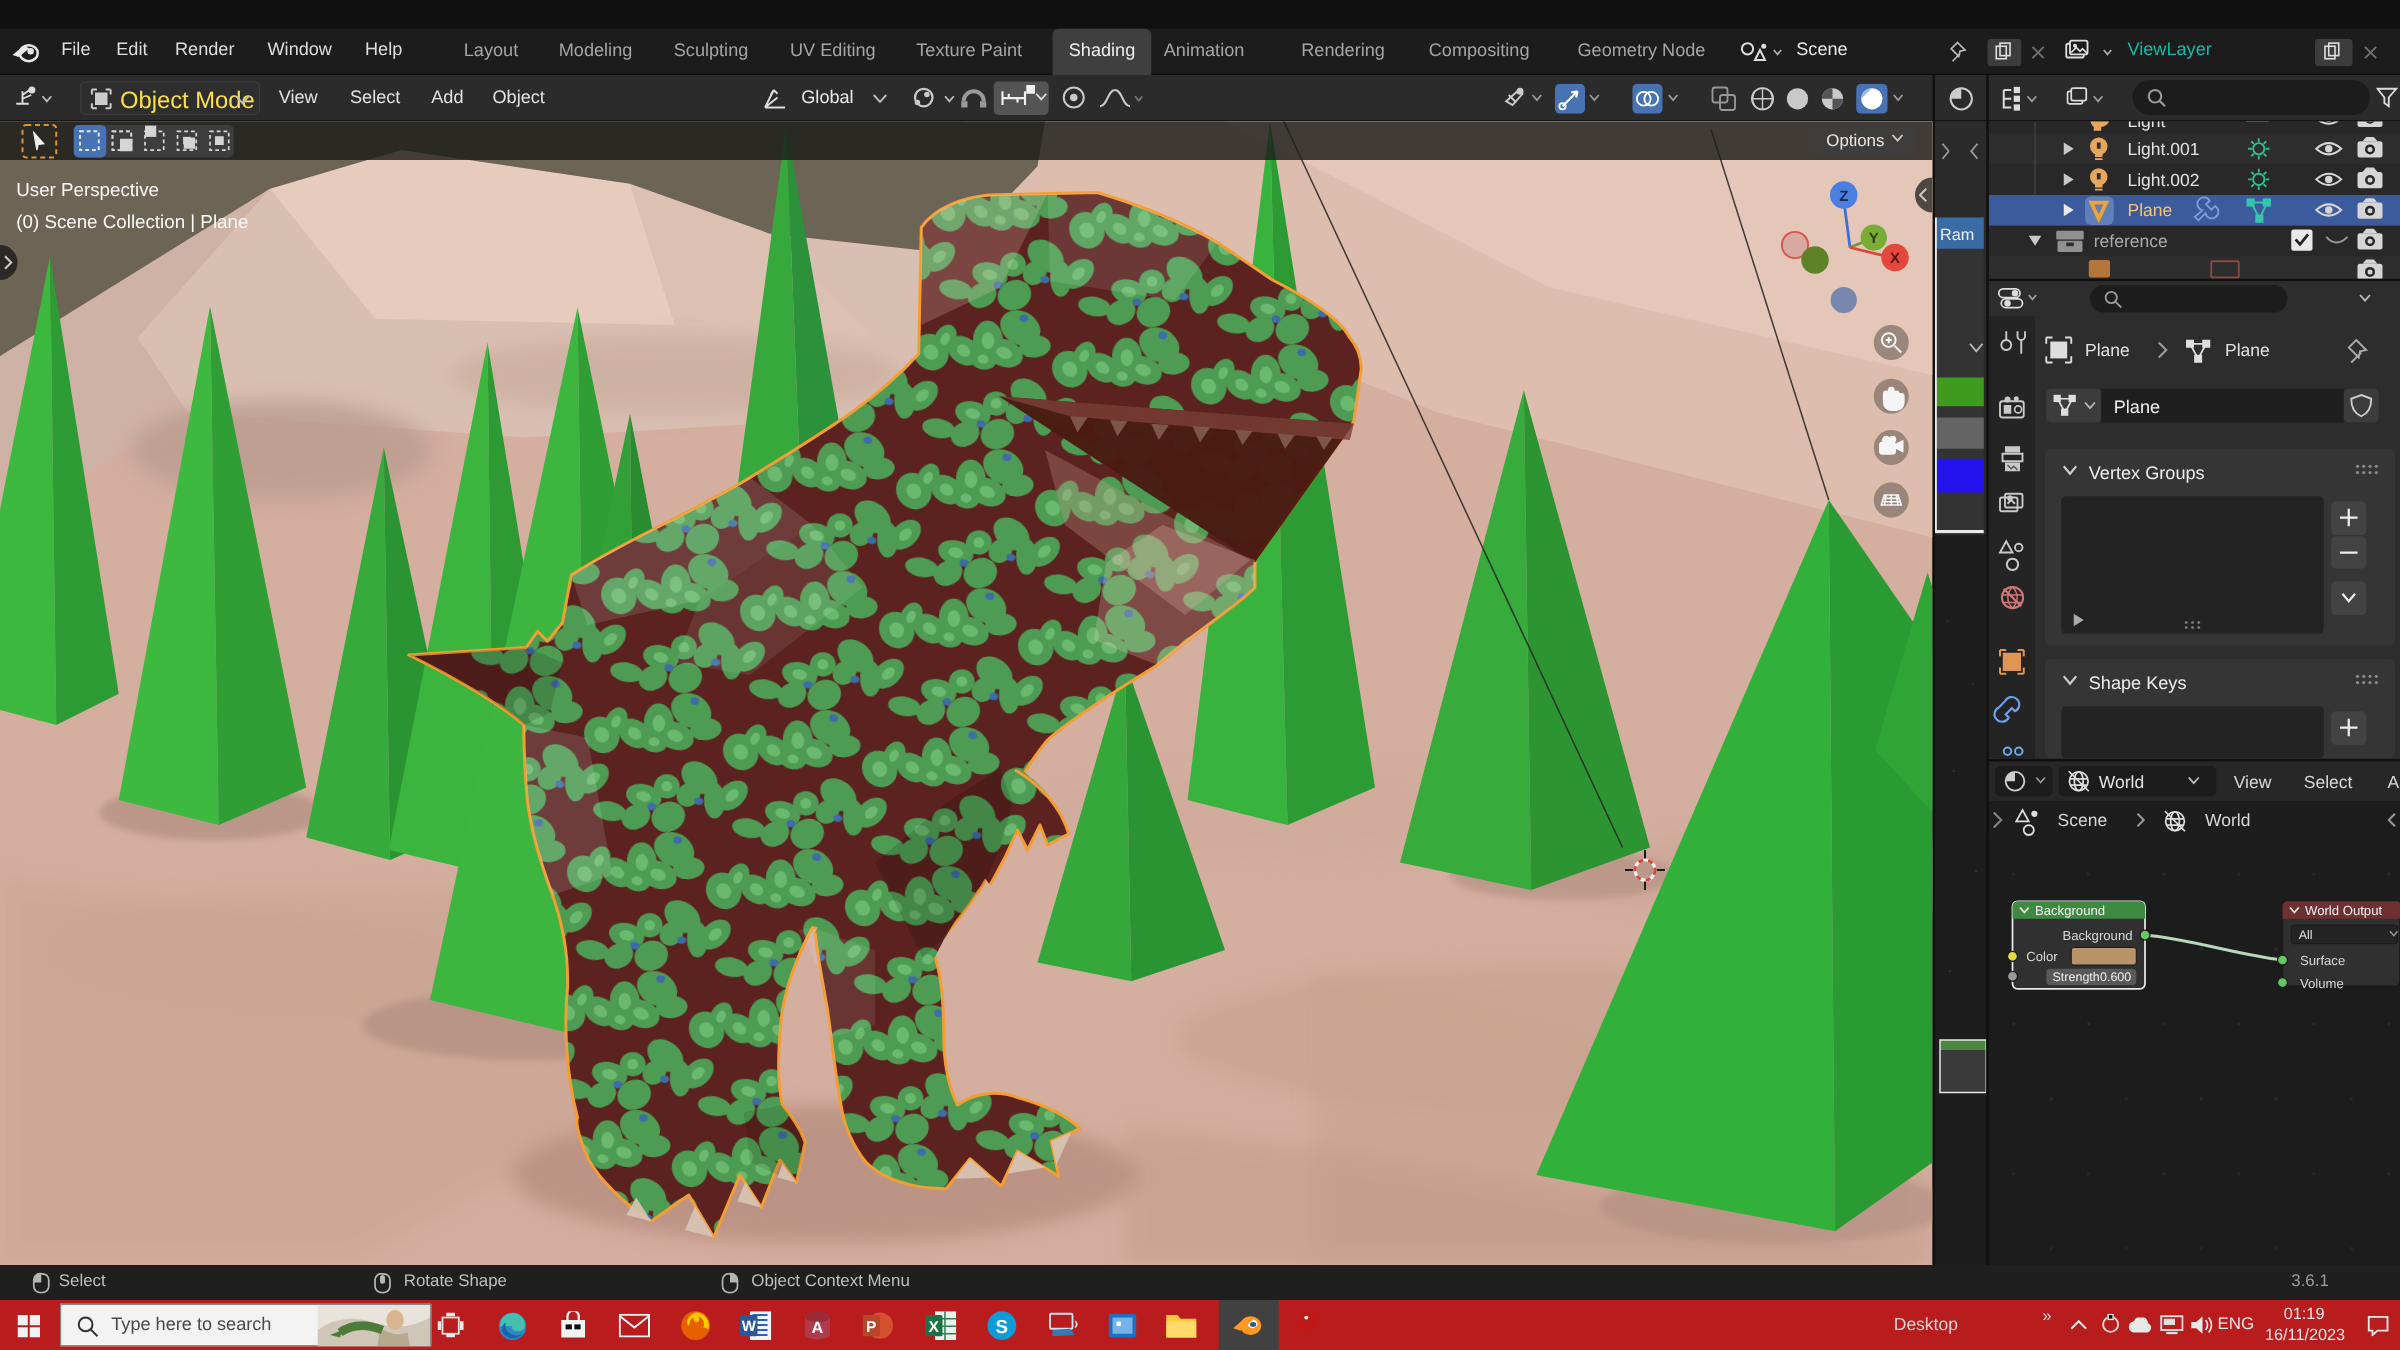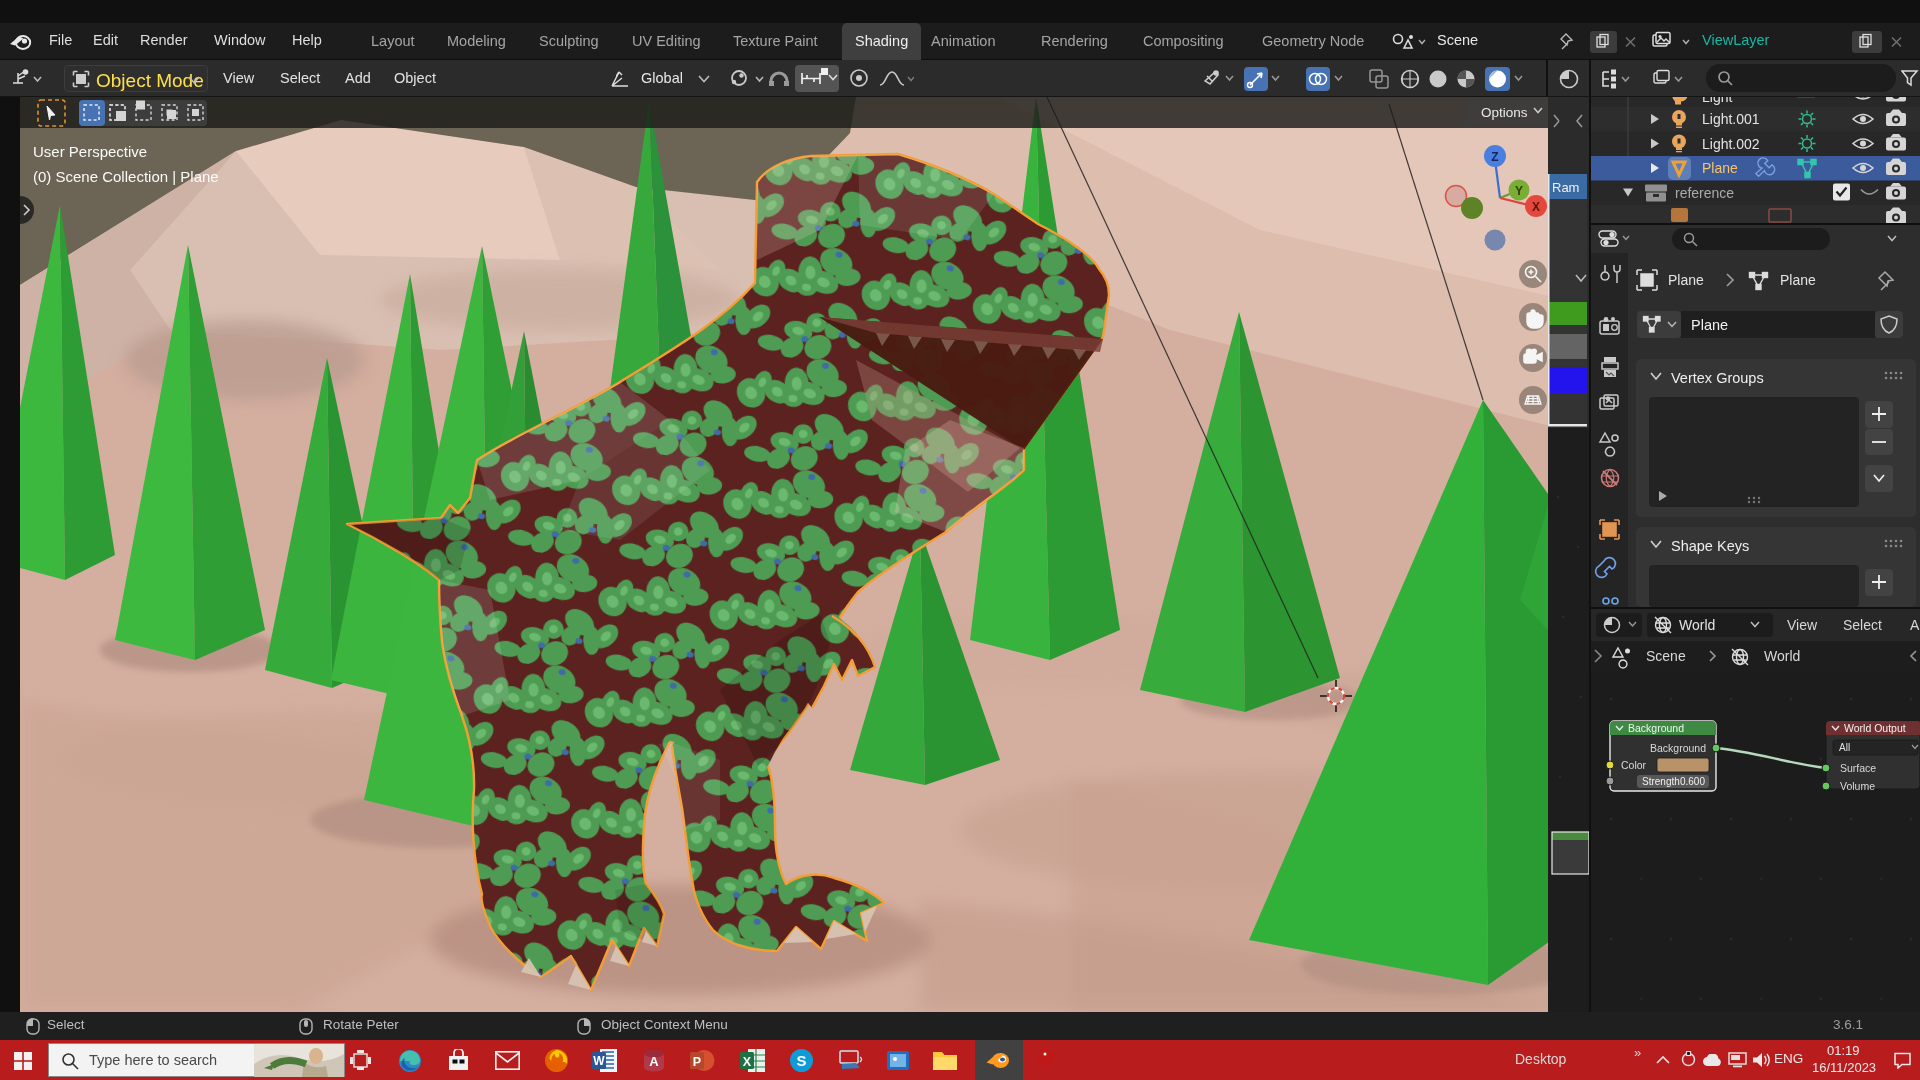--- a/index.html
+++ b/index.html
@@ -14,21 +14,21 @@
 #topbar { top:23px; left:0; width:1920px; height:37px; background:#1c1c1c; border-bottom:1px solid #0e0e0e;text-align:right; }
 .menuitem { position:absolute; top:9px; color:#dedede; font-size:14.5px; }
 .wstab { position:absolute; top:0; height:37px; line-height:37px; color:#a5a5a5; font-size:14.5px; }
 .wstab.active { color:#eee; background:#3f3f3f; border-radius:5px 5px 0 0; padding:0 13px; }
 
 #toolbar { top:60px; left:0; width:1546px; height:37px; background:#2b2b2b; border-bottom:1px solid #151515;}
 .tmenu { position:absolute; top:10px; color:#e2e2e2; font-size:14.5px; }
 #striphead { top:60px; left:1548px; width:41px; height:37px; background:#2b2b2b; border-bottom:1px solid #151515;}
 #outlhead { top:60px; left:1591px; width:329px; height:37px; background:#2b2b2b; border-bottom:1px solid #151515;}
 
-#viewport { top:97px; left:0; width:1863px; height:915px;margin-left:20px; }
+#viewport { top:97px; left:0; width:1863px; height:915px; }
 
 #strip { top:97px; left:1548px; width:41px; height:915px; background:#2a2a2a; overflow:hidden; }
 
 #outliner { top:97px; left:1591px; width:391px; height:126px; background:#282828; overflow:hidden; }
 
 #props { top:225px; left:1591px; width:329px; height:382px; background:#2d2d2d; overflow:hidden; }
 
 #shader { top:609px; left:1591px; width:329px; height:403px; background:#1c1c1c; overflow:hidden; }
 
 #statusbar { top:1012px; left:0; width:1920px; height:28px; background:#1f1f1f; color:#bfbfbf; font-size:13.5px; }
@@ -925,21 +925,21 @@
   <div id="statusbar" class="abs">
     <svg class="abs" style="left:26px;top:6px" width="14" height="17" viewBox="0 0 14 17">
       <rect x="1" y="1" width="12" height="15" rx="5" fill="none" stroke="#b5b5b5" stroke-width="1.4"></rect>
       <path d="M1 8 v-2 a6 6 0 0 1 6 -6 v8 z" fill="#b5b5b5"></path>
     </svg>
     <span class="abs" style="left:47px;top:5px">Select</span>
     <svg class="abs" style="left:299px;top:6px" width="14" height="17" viewBox="0 0 14 17">
       <rect x="1" y="1" width="12" height="15" rx="5" fill="none" stroke="#b5b5b5" stroke-width="1.4"></rect>
       <rect x="5" y="2" width="4" height="7" rx="2" fill="#b5b5b5"></rect>
     </svg>
-    <span class="abs" style="left:323px;top:5px">Rotate Peter</span>
+    <span class="abs" style="left:323px;top:5px">Rotate Shape</span>
     <svg class="abs" style="left:577px;top:6px" width="14" height="17" viewBox="0 0 14 17">
       <rect x="1" y="1" width="12" height="15" rx="5" fill="none" stroke="#b5b5b5" stroke-width="1.4"></rect>
       <path d="M13 8 v-2 a6 6 0 0 0 -6 -6 v8 z" fill="#b5b5b5"></path>
     </svg>
     <span class="abs" style="left:601px;top:5px">Object Context Menu</span>
     <span class="abs" style="left:1833px;top:5px;color:#9d9d9d">3.6.1</span>
   </div>
   <div id="taskbar" class="abs">
 
     <svg class="abs" style="left:14px;top:12px" width="18" height="18" viewBox="0 0 18 18">

